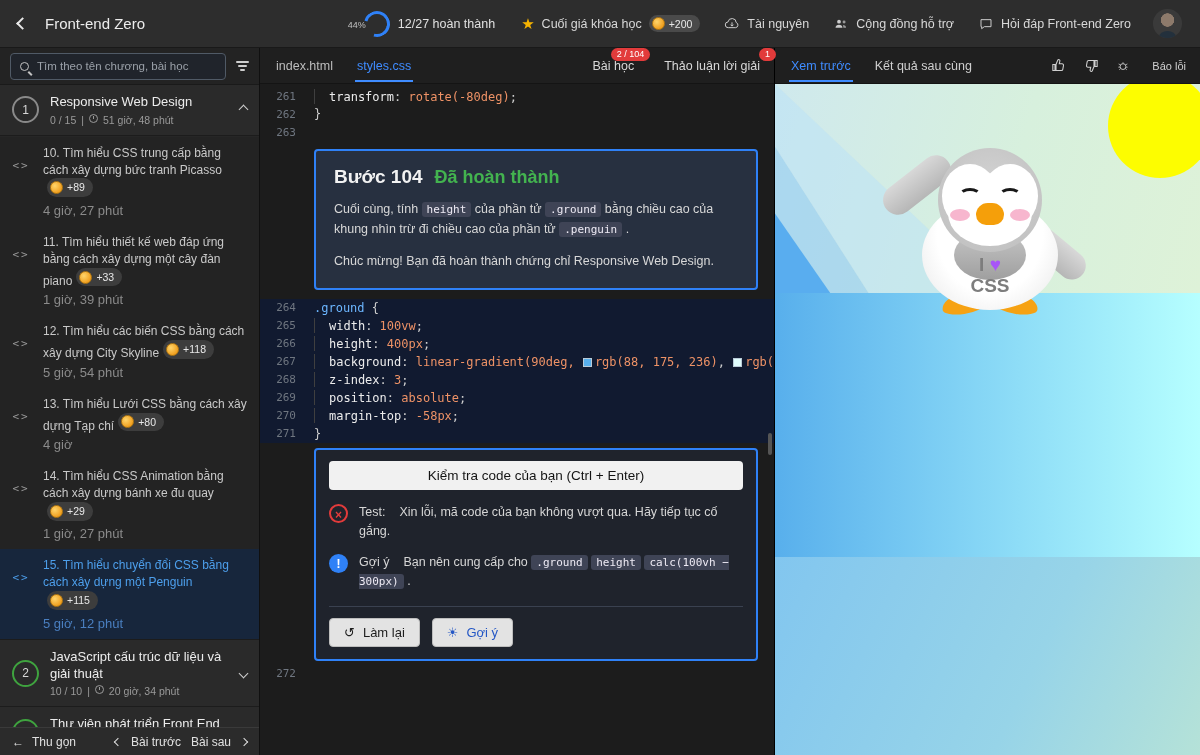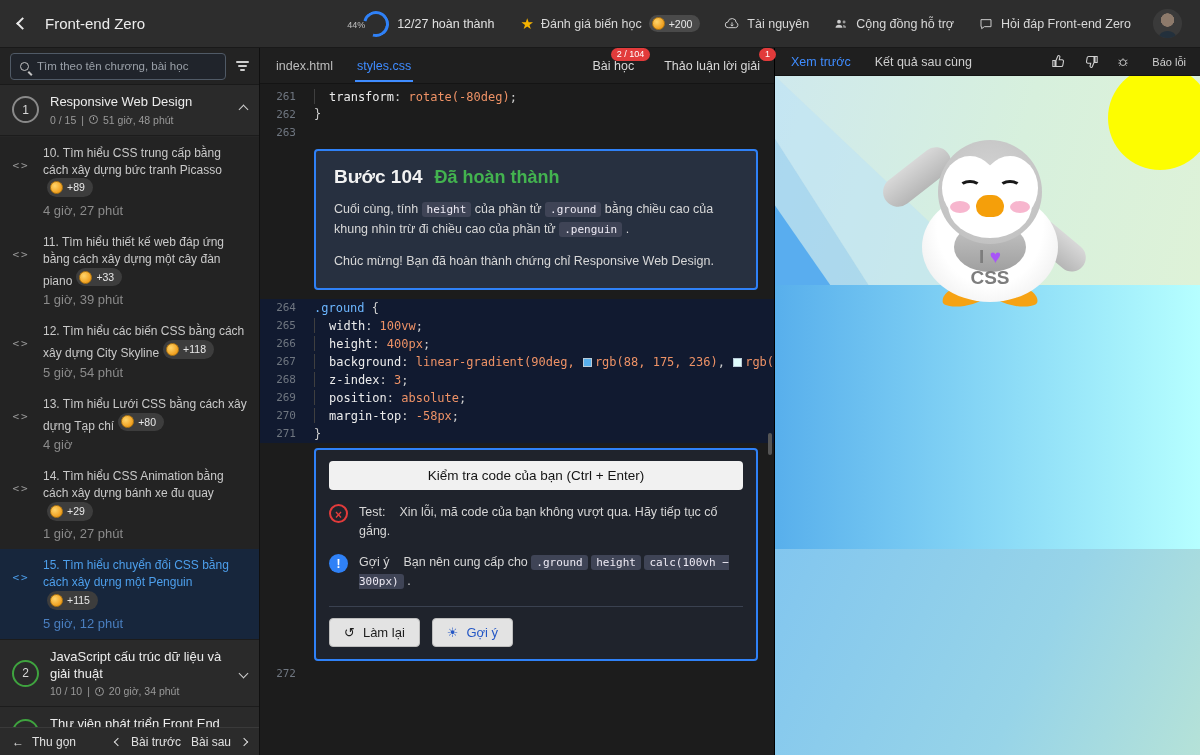--- a/index.html
+++ b/index.html
@@ -49,21 +49,21 @@
   .filter-ic i:nth-child(1){width:13px} .filter-ic i:nth-child(2){width:9px} .filter-ic i:nth-child(3){width:5px}
 
   .side-scroll { flex:1; overflow:hidden; display:flex; flex-direction:column; }
   .section-hd { display:flex; align-items:center; gap:11px; padding:9px 12px; background:#2a2a2a;
     border-bottom:1px solid #1c1c1c; cursor:pointer; position:relative; }
   .sec-circle { width:27px; height:27px; border-radius:50%; border:2px solid #8a8a8a; color:#d8d8d8;
     font-size:12px; display:grid; place-items:center; flex:none; }
   .sec-circle.done { border-color:#3fa33f; }
   .sec-body { flex:1; min-width:0; }
   .sec-title { color:#ececec; font-size:13px; line-height:1.3; }
-  .sec-meta { display:flex; align-items:center; gap:5px; color:#9a9a9a; font-size:10.5px; margin-top:3px; }
+  .sec-meta { display:flex; align-items:flex-start; gap:5px; color:#9a9a9a; font-size:10.5px; margin-top:3px; }
   .clock { width:9px; height:9px; border:1.2px solid #9a9a9a; border-radius:50%; position:relative; flex:none; }
   .clock::after { content:""; position:absolute; left:3px; top:1px; width:1.2px; height:3px; background:#9a9a9a; }
   .chev { width:7px; height:7px; border-left:1.8px solid #cfcfcf; border-bottom:1.8px solid #cfcfcf; flex:none; }
   .chev.up { transform:rotate(135deg); } .chev.down { transform:rotate(-45deg); }
   .chev.left { transform:rotate(45deg); } .chev.right { transform:rotate(225deg); }
   .sliver { height:9px; background:#232323; border-bottom:1px solid #262626; }
 
   .lesson { display:flex; gap:9px; padding:8px 12px 8px 8px; cursor:pointer; }
   .lesson .code-ic { width:26px; flex:none; text-align:center; color:#9a9a9a;
     font-family:"DejaVu Sans Mono",monospace; font-size:11px; letter-spacing:2px; padding-top:14px; }
@@ -122,21 +122,21 @@
   .res-label { margin-right:14px; }
   .test-div { border-top:1px solid #3a4150; margin:15px 0 11px; }
   .btn-row { display:flex; gap:12px; }
   .g-btn { display:inline-flex; align-items:center; gap:8px; background:#e3e3e3; border:1px solid #bdbdbd;
     border-radius:4px; padding:6px 14px; font-size:13px; color:#1d1d1d; cursor:pointer; font-family:inherit; }
   .g-btn.blue { color:#2457c5; }
   .scroll-thumb { position:absolute; right:2px; top:349px; width:4px; height:22px; background:#555; border-radius:2px; }
 
   
   .preview-panel { width:425px; display:flex; flex-direction:column; background:#1c1c1c; }
-  .preview-hd { height:28px; flex:none; background:#1f1f1f; border-bottom:1px solid #141414;
+  .preview-hd { height:36px; flex:none; background:#1f1f1f; border-bottom:1px solid #141414;
     display:flex; align-items:center; padding:0 14px; gap:20px; font-size:12.5px; color:#cfcfcf; }
   .pv-right { margin-left:auto; display:flex; align-items:center; gap:16px; }
   .pv-report { display:flex; align-items:center; gap:22px; font-size:11px; color:#cfcfcf; cursor:pointer; }
   .preview-body { flex:1; position:relative; overflow:hidden; }
   .sky { position:absolute; left:0; right:0; top:0; height:209px;
     background:linear-gradient(105deg,#cfe9ed 0%,#d7f0dd 55%,#def2d8 100%); }
   .wedge1 { position:absolute; inset:0; background:rgba(185,226,248,.50);
     clip-path:polygon(0 0,52% 100%,22% 100%,0 30%); }
   .wedge2 { position:absolute; inset:0; background:rgba(140,200,242,.55);
     clip-path:polygon(0 30%,22% 100%,0 100%); }
@@ -184,21 +184,21 @@
   <div class="nav-spacer"></div>
 
   <div class="progress-wrap">
     <div class="ring-pct">44%</div>
     <div class="ring"></div>
     <div class="progress-label">12/27 hoàn thành</div>
   </div>
 
   <div class="nav-item" style="margin-left:12px;">
     <span class="star-glyph">★</span>
-    <span>Đánh giá biến học</span>
+    <span>Cuối giá khóa học</span>
     <span class="coin-pill">
       <span class="coin"></span>
       <span>+200</span>
     </span>
   </div>
 
   <div class="nav-item" style="margin-left:10px;">
     <svg class="ic" viewBox="0 0 24 24" width="16" height="16">
         <path d="M6.5 17.5a4.3 4.3 0 01-.5-8.6A6.2 6.2 0 0118.3 9.8 4 4 0 0117.5 17.5H6.5z" fill="none" stroke="#ccc" stroke-width="1.5"></path>
         <path d="M12 9.5v5.5M9.8 13l2.2 2.2L14.2 13" stroke="#ccc" stroke-width="1.5" fill="none"></path>

